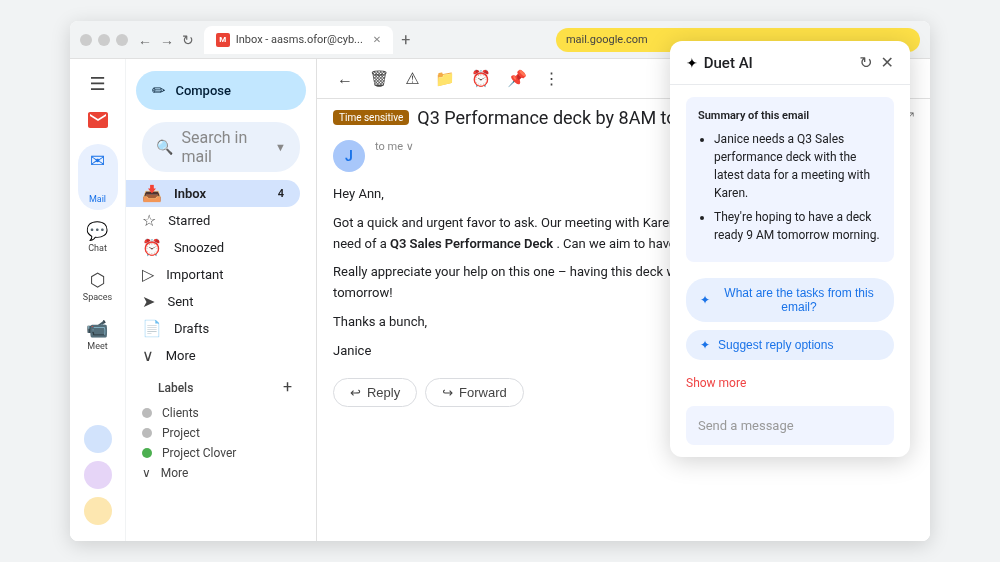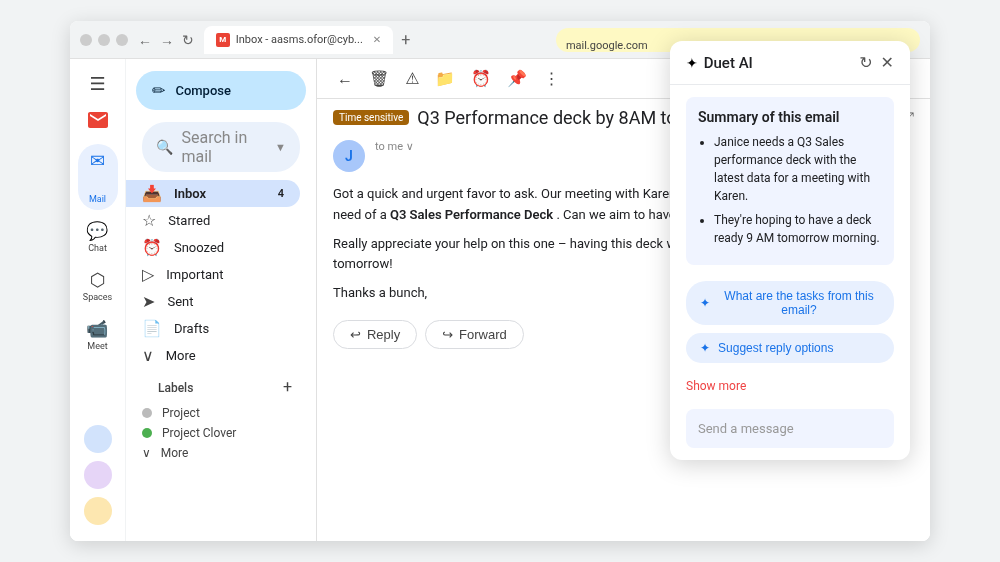--- a/index.html
+++ b/index.html
@@ -80,27 +80,27 @@
       font-size: 10px; color: #888; cursor: pointer; margin-left: 4px;
     }
 
     .new-tab-btn {
       font-size: 16px; color: #666; cursor: pointer; padding: 0 4px;
     }
 
     .address-bar {
       flex: 1;
       height: 24px;
-      background: #fef9c3;
+      background: #fde047;
       border-radius: 12px;
       font-size: 11px;
       color: #444;
       padding: 0 10px;
       display: flex;
-      align-items: flex-end;
+      align-items: center;
     }
 
     .nav-icons {
       display: flex; gap: 4px; align-items: center;
     }
 
     .nav-icon {
       font-size: 14px; color: #666; cursor: pointer; padding: 2px;
     }
 
@@ -441,21 +441,21 @@
     }
 
     .summary-card {
       background: #f0f4ff;
       border-radius: 8px;
       padding: 12px;
       margin-bottom: 16px;
     }
 
     .summary-title {
-      font-size: 14px;
+      font-size: 11px;
       font-weight: 600;
       color: #202124;
       margin-bottom: 8px;
     }
 
     .summary-list {
       list-style: disc;
       padding-left: 16px;
       font-size: 12px;
       color: #202124;
@@ -613,20 +613,24 @@
       <div class="nav-item">
         <span class="nav-icon-s">∨</span>
         <span>More</span>
       </div>
 
       <div class="section-header">
         <span class="section-label">Labels</span>
         <span style="font-size:16px;color:#444;cursor:pointer;padding-right:8px;">+</span>
       </div>
 
+      <div class="label-item">
+        <div class="label-dot" style="background:#bbb;"></div>
+        <span>Clients</span>
+      </div>
       <div class="label-item">
         <div class="label-dot" style="background:#bbb;"></div>
         <span>Project</span>
       </div>
       <div class="label-item">
         <div class="label-dot" style="background:#4caf50;"></div>
         <span>Project Clover</span>
       </div>
       <div class="label-item">
         <span>∨</span>
@@ -665,29 +669,31 @@
           </div>
           <div style="display:flex;align-items:center;gap:8px;">
             <span class="email-time">2:44PM</span>
             <span class="email-action-icon">☆</span>
             <span class="email-action-icon">↩</span>
             <span class="email-action-icon">⋮</span>
           </div>
         </div>
 
         <div class="email-body">
+          <p>Hey Ann,</p>
           <p>
             <span>Got a quick and urgent favor to ask. Our meeting with Karen got bumped up, and we're suddenly in need of a</span>
             <span class="bold">Q3 Sales Performance Deck</span>
             <span>. Can we aim to have it ready by</span>
             <span class="bold">8 AM tomorrow</span>
             <span>?</span>
           </p>
           <p>Really appreciate your help on this one – having this deck will give us a solid edge for the meeting tomorrow!</p>
           <p>Thanks a bunch,</p>
+          <p>Janice</p>
         </div>
 
         <div class="reply-fwd-row">
           <button class="reply-btn">
             <span>↩</span>
             <span>Reply</span>
           </button>
           <button class="fwd-btn">
             <span>↪</span>
             <span>Forward</span>

